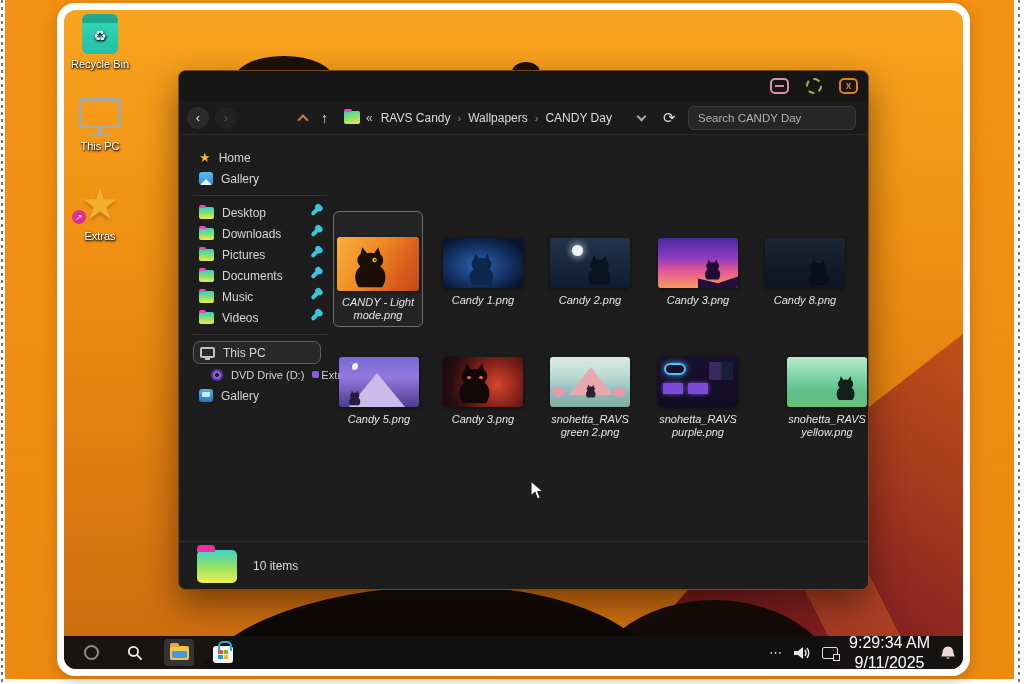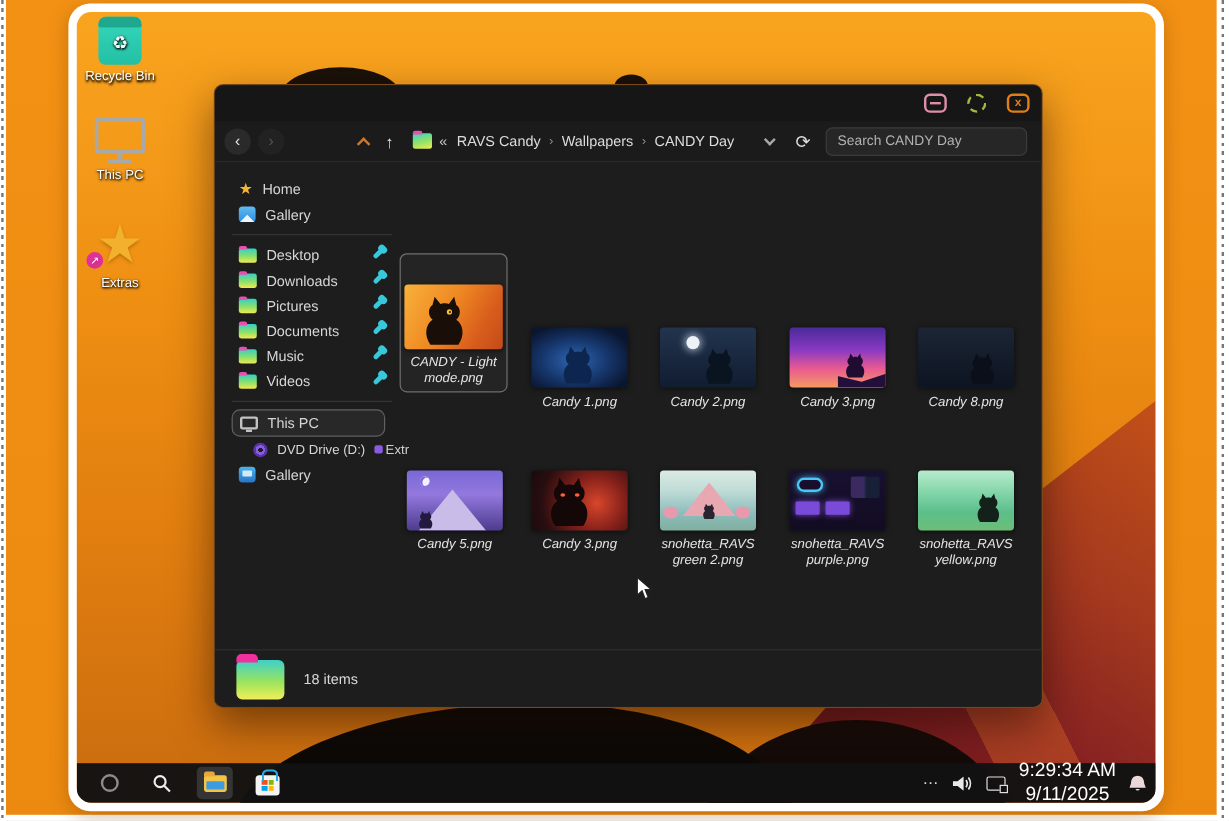--- a/index.html
+++ b/index.html
@@ -125,21 +125,21 @@
     background:radial-gradient(circle,#1D1D1D 0 2px,#8A5AE0 2px 4px,#5A34A8 4px); }
   .net-icon { width:14px; height:13px; border-radius:3px; flex:none; position:relative;
     background:linear-gradient(180deg,#4AB4E8 0%,#2A72C8 100%); }
   .net-icon::after { content:''; position:absolute; left:3px; top:3px; width:8px; height:5px;
     background:#CFEAFB; border-radius:1px; }
   .dvd-badge { display:flex; align-items:center; gap:2px; font-size:11px; color:#CFCFCF; }
   .dvd-badge .mini { width:7px; height:7px; border-radius:2px; background:#8A5AE0; }
 
   
   .grid { position:absolute; left:154px; top:76px; right:6px; bottom:0; }
-  .cell { position:absolute; width:92px; text-align:center;margin-top:35px; }
+  .cell { position:absolute; width:92px; text-align:center; }
   .thumb { width:80px; height:50px; margin:0 auto; border-radius:3px; position:relative; overflow:hidden;
     box-shadow:0 1px 4px rgba(0,0,0,.5); }
   .fname { margin-top:6px; font-size:11px; line-height:1.2; color:#E4E4E4;font-style:italic; }
   .sel-box { position:absolute; left:0; top:0; width:90px; height:116px;
     border:1px solid #6F6F6F; border-radius:6px; background:#242424; text-align:center; }
   .sel-box .thumb { width:82px; height:54px; margin:25px auto 0; }
   .sel-box .fname { margin-top:5px; }
 
   .cat { position:absolute; bottom:0; }
 
@@ -440,33 +440,33 @@
             </div>
             <div class="cell" style="left:319px; top:146px;">
               <div class="thumb art-purple">
                 <span class="pad"></span>
                 <span class="shelf"></span>
                 <span class="scr1"></span>
                 <span class="scr2"></span>
               </div>
               <div class="fname">snohetta_RAVS purple.png</div>
             </div>
-            <div class="cell" style="left:426px; top:146px;">
+            <div class="cell" style="left:448px; top:146px;">
               <div class="thumb art-yellow">
                 <svg class="cat" style="left:46px; bottom:4px" width="26" height="30" viewBox="0 0 100 100">
                     <use href="#cat-sil" fill="#14201A"></use>
                   </svg>
               </div>
               <div class="fname">snohetta_RAVS yellow.png</div>
             </div>
           </div>
 
           <div class="statusbar">
             <div class="big-folder"></div>
-            <div class="status-text">18 items</div>
+            <div class="status-text">10 items</div>
           </div>
         </div>
       </div>
 
       <svg class="cursor" width="15" height="21" viewBox="0 0 15 21">
         <polygon points="1,1 1,16 5,12.5 7.5,19 10.3,17.8 7.8,11.5 13,11.5" fill="#FFFFFF" stroke="#222" stroke-width="1.2"></polygon>
       </svg>
 
       <div class="taskbar">
         <div class="tb-left">

